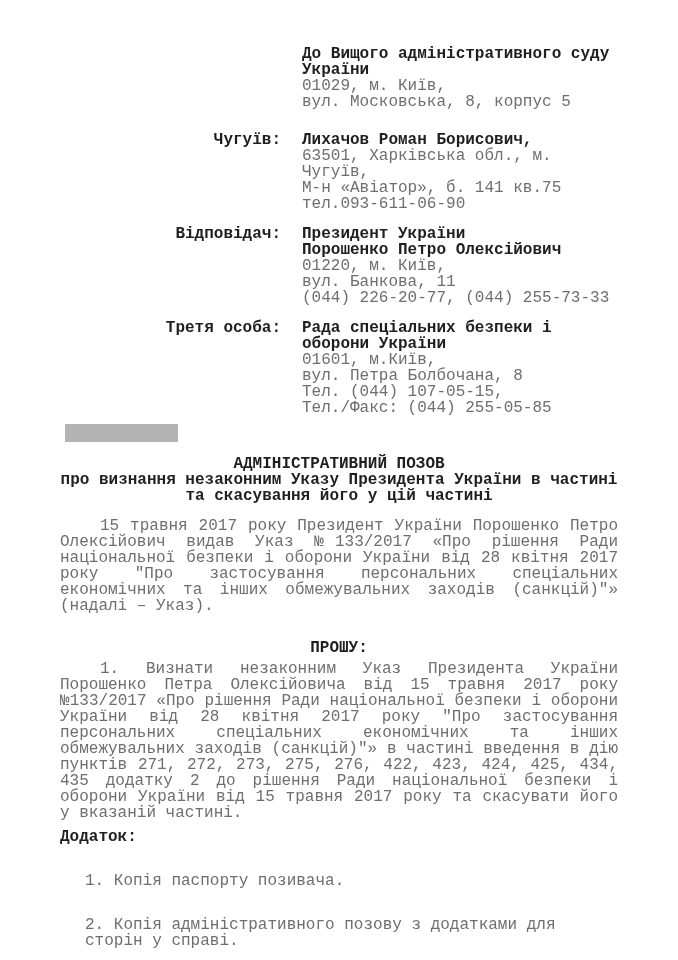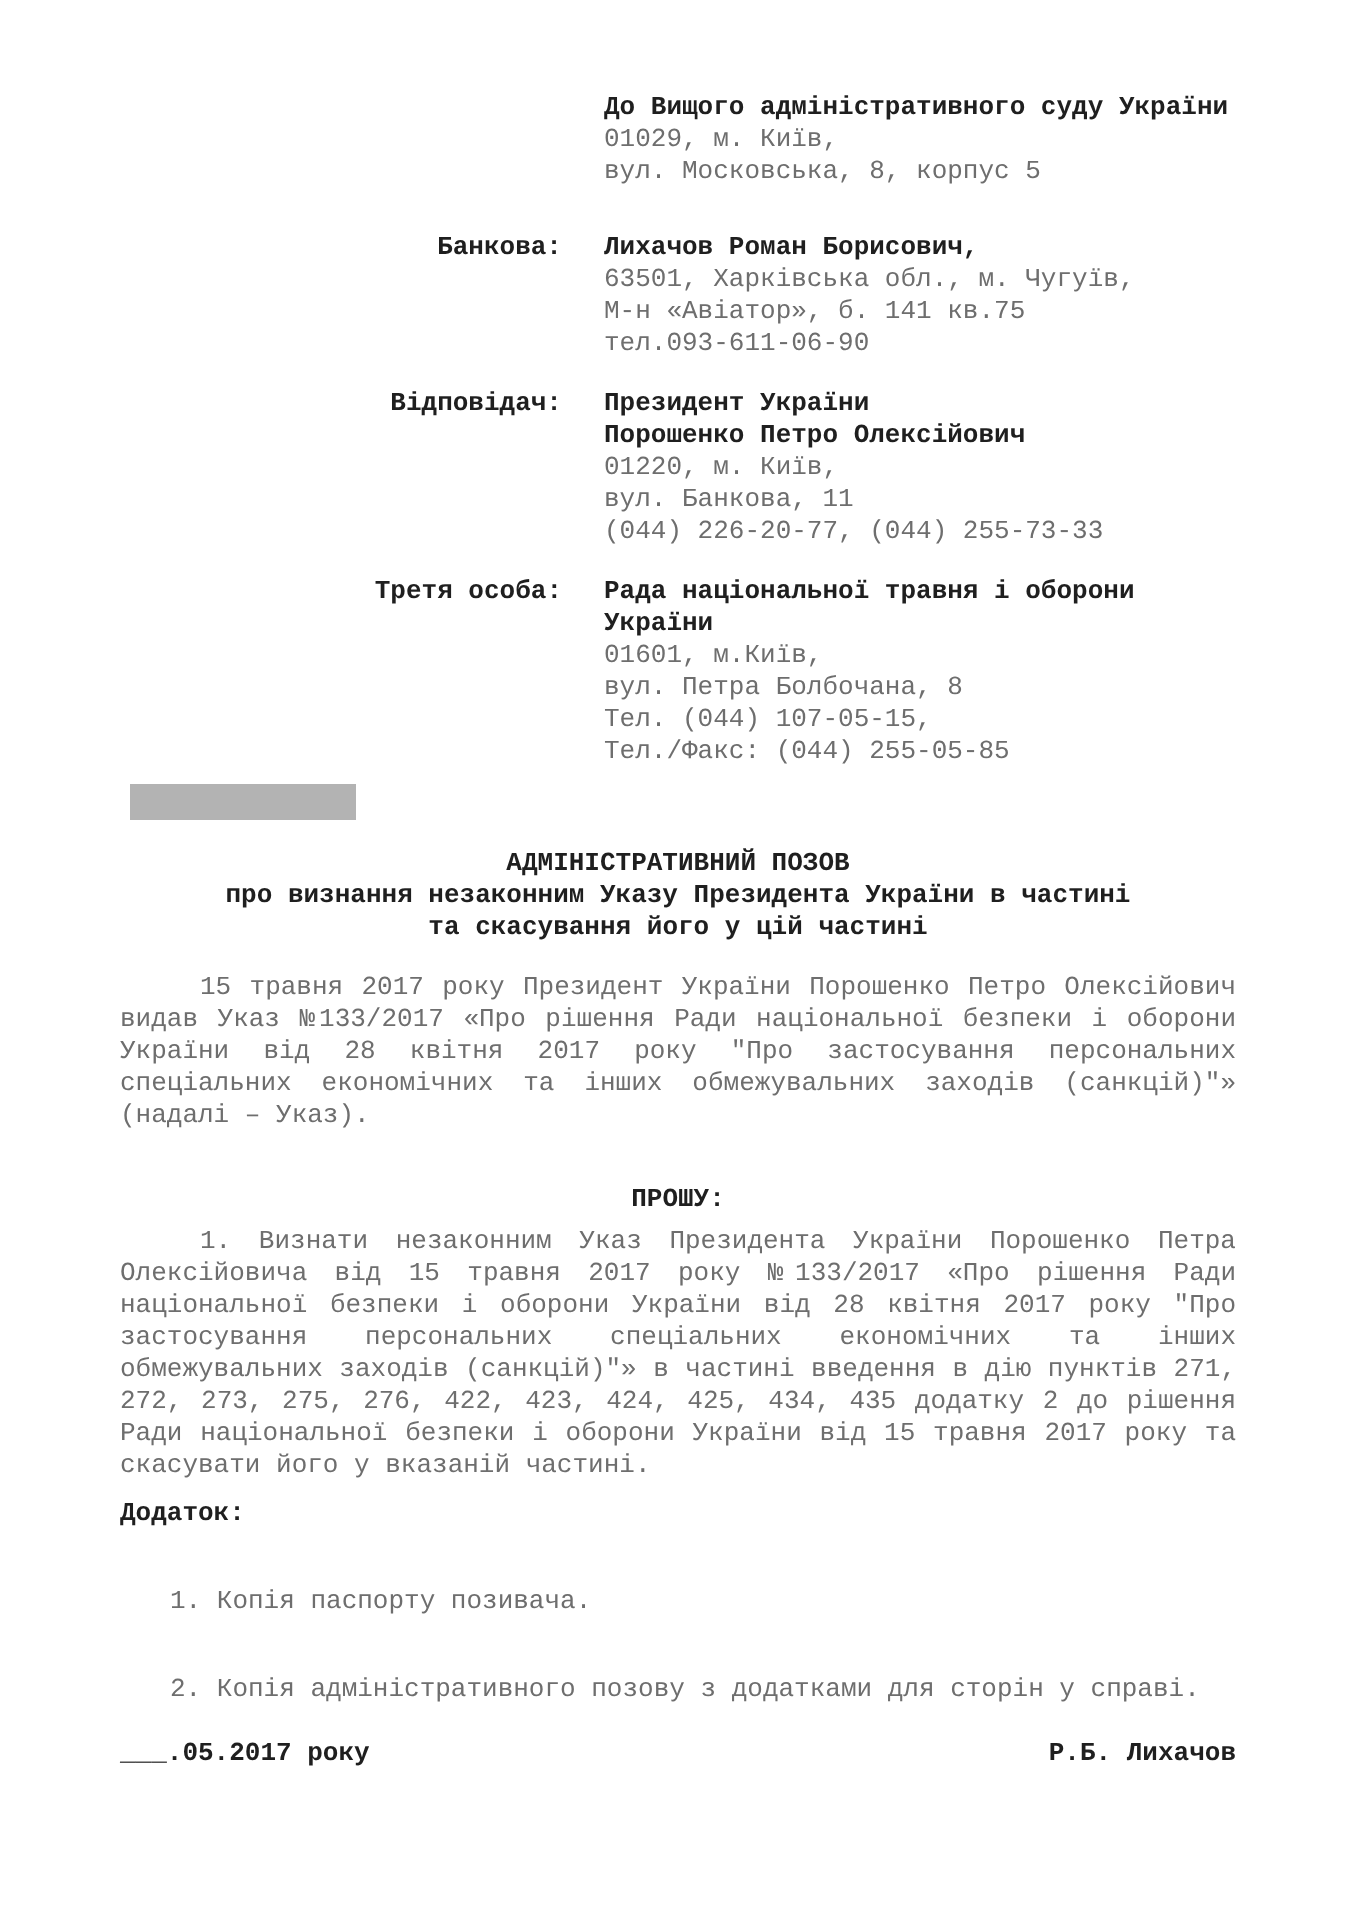--- a/index.html
+++ b/index.html
@@ -8,21 +8,21 @@
     background: #ffffff;
   }
   .page {
     position: relative;
     width: 678px;
     height: 960px;
     box-sizing: border-box;
     padding: 46px 60px 0 60px;
     background: #ffffff;
     font-family: "Liberation Mono", "DejaVu Sans Mono", monospace;
-    font-size: 13px;
+    font-size: 16px;
     line-height: 16px;
     color: #6e6e6e;
     overflow: hidden;
   }
   .bold {
     font-weight: bold;
     color: #1f1f1f;
   }
   .hdr-row {
     display: grid;
@@ -89,21 +89,21 @@
   <div class="hdr-row mb-court">
     <div class="hdr-label"></div>
     <div class="hdr-value">
       <div class="bold">До Вищого адміністративного суду України</div>
       <div>01029, м. Київ,</div>
       <div>вул. Московська, 8, корпус 5</div>
     </div>
   </div>
 
   <div class="hdr-row mb-party">
-    <div class="hdr-label">Банкова:</div>
+    <div class="hdr-label">Чугуїв:</div>
     <div class="hdr-value">
       <div class="bold">Лихачов Роман Борисович,</div>
       <div>63501, Харківська обл., м. Чугуїв,</div>
       <div>М-н «Авіатор», б. 141 кв.75</div>
       <div>тел.093-611-06-90</div>
     </div>
   </div>
 
   <div class="hdr-row mb-party">
     <div class="hdr-label">Відповідач:</div>
@@ -112,21 +112,21 @@
       <div class="bold">Порошенко Петро Олексійович</div>
       <div>01220, м. Київ,</div>
       <div>вул. Банкова, 11</div>
       <div>(044) 226-20-77, (044) 255-73-33</div>
     </div>
   </div>
 
   <div class="hdr-row mb-third">
     <div class="hdr-label">Третя особа:</div>
     <div class="hdr-value">
-      <div class="bold">Рада національної травня і оборони України</div>
+      <div class="bold">Рада спеціальних безпеки і оборони України</div>
       <div>01601, м.Київ,</div>
       <div>вул. Петра Болбочана, 8</div>
       <div>Тел. (044) 107-05-15,</div>
       <div>Тел./Факс: (044) 255-05-85</div>
     </div>
   </div>
 
   <div class="redaction"></div>
 
   <div class="doc-title">

